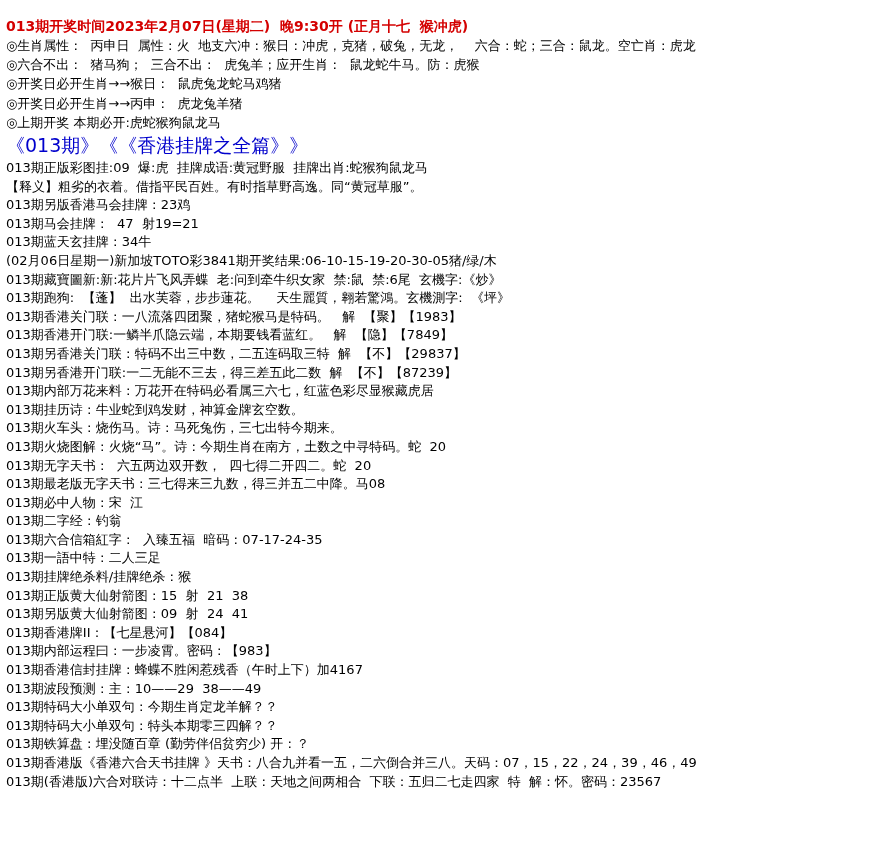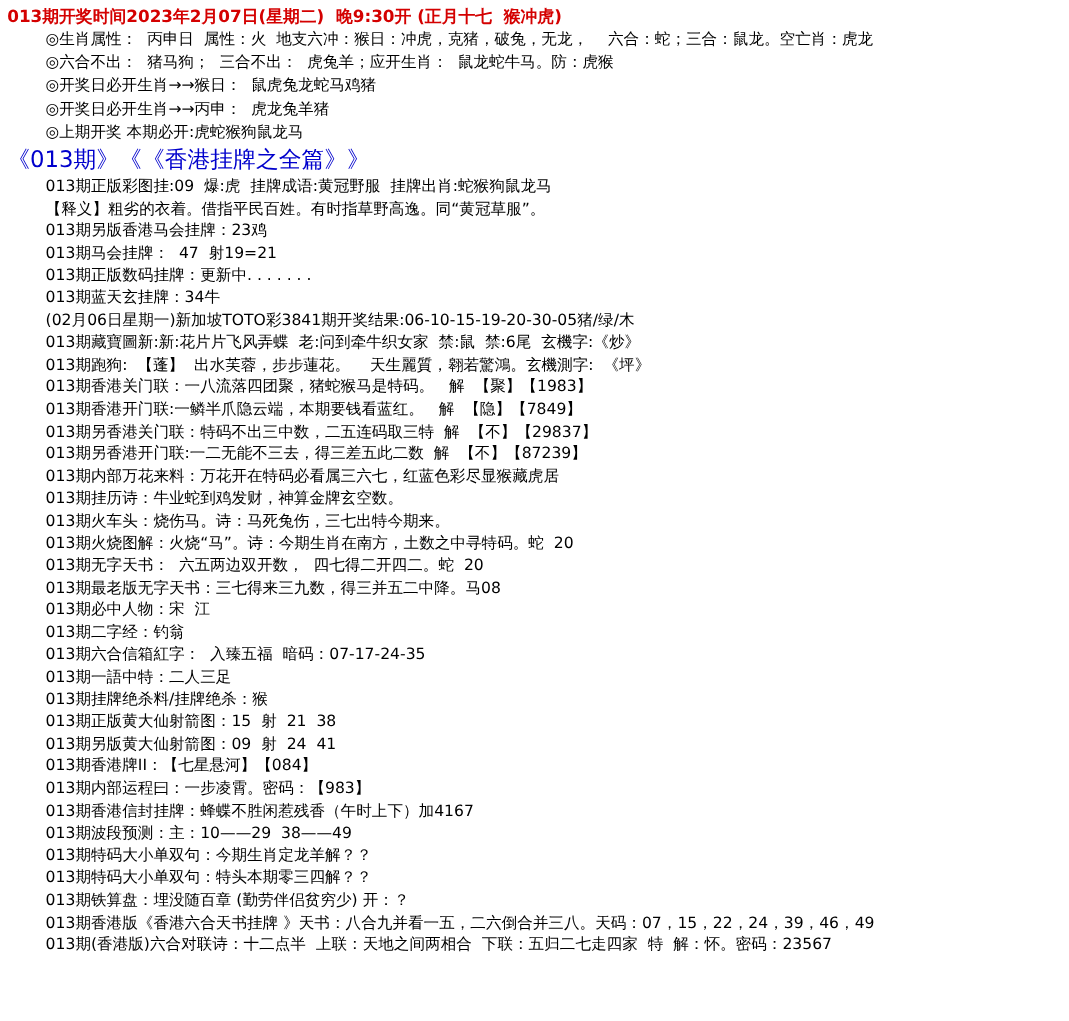--- a/index.html
+++ b/index.html
@@ -12,28 +12,27 @@
     height: 851px;
     font-family: "DejaVu Sans", "Liberation Sans", sans-serif;
     color: #000000;
     overflow: hidden;
   }
   .page {
     position: relative;
     width: 891px;
     height: 851px;
     box-sizing: border-box;
-    padding: 4px 6px 0 6px;
+    padding: 16px 6px 0 6px;
   }
   .line {
     font-size: 13px;
     line-height: 19.2px;
     white-space: pre;
     letter-spacing: 0px;
-    margin-left: 32px;
   }
   .black { color: #000000; }
   .title-line {
     font-size: 14px;
     line-height: 20px;
     color: #d40000;
     white-space: pre;
   }
   .bold { font-weight: bold; }
   .sec-head {
@@ -65,21 +64,20 @@
 
   <div class="sec-head">《013期》《《香港挂牌之全篇》》</div>
 
   <div class="small-gap"></div>
 
   <div>
     <div class="line black tight">013期正版彩图挂:09  爆:虎  挂牌成语:黄冠野服  挂牌出肖:蛇猴狗鼠龙马</div>
     <div class="line black tight">【释义】粗劣的衣着。借指平民百姓。有时指草野高逸。同“黄冠草服”。</div>
     <div class="line black tight">013期另版香港马会挂牌：23鸡</div>
     <div class="line black tight">013期马会挂牌：  47  射19=21</div>
-    <div class="line black tight">013期正版数码挂牌：更新中. . . . . . .</div>
     <div class="line black tight">013期蓝天玄挂牌：34牛</div>
     <div class="line black tight">(02月06日星期一)新加坡TOTO彩3841期开奖结果:06-10-15-19-20-30-05猪/绿/木</div>
     <div class="line black tight">013期藏寶圖新:新:花片片飞风弄蝶  老:问到牵牛织女家  禁:鼠  禁:6尾  玄機字:《炒》</div>
     <div class="line black tight">013期跑狗:  【蓬】  出水芙蓉，步步蓮花。    天生麗質，翱若驚鴻。玄機測字:  《坪》</div>
     <div class="line black tight">013期香港关门联：一八流落四团聚，猪蛇猴马是特码。   解  【聚】【1983】</div>
     <div class="line black tight">013期香港开门联:一鳞半爪隐云端，本期要钱看蓝红。   解  【隐】【7849】</div>
     <div class="line black tight">013期另香港关门联：特码不出三中数，二五连码取三特  解  【不】【29837】</div>
     <div class="line black tight">013期另香港开门联:一二无能不三去，得三差五此二数  解  【不】【87239】</div>
     <div class="line black tight">013期内部万花来料：万花开在特码必看属三六七，红蓝色彩尽显猴藏虎居</div>
     <div class="line black tight">013期挂历诗：牛业蛇到鸡发财，神算金牌玄空数。</div>

